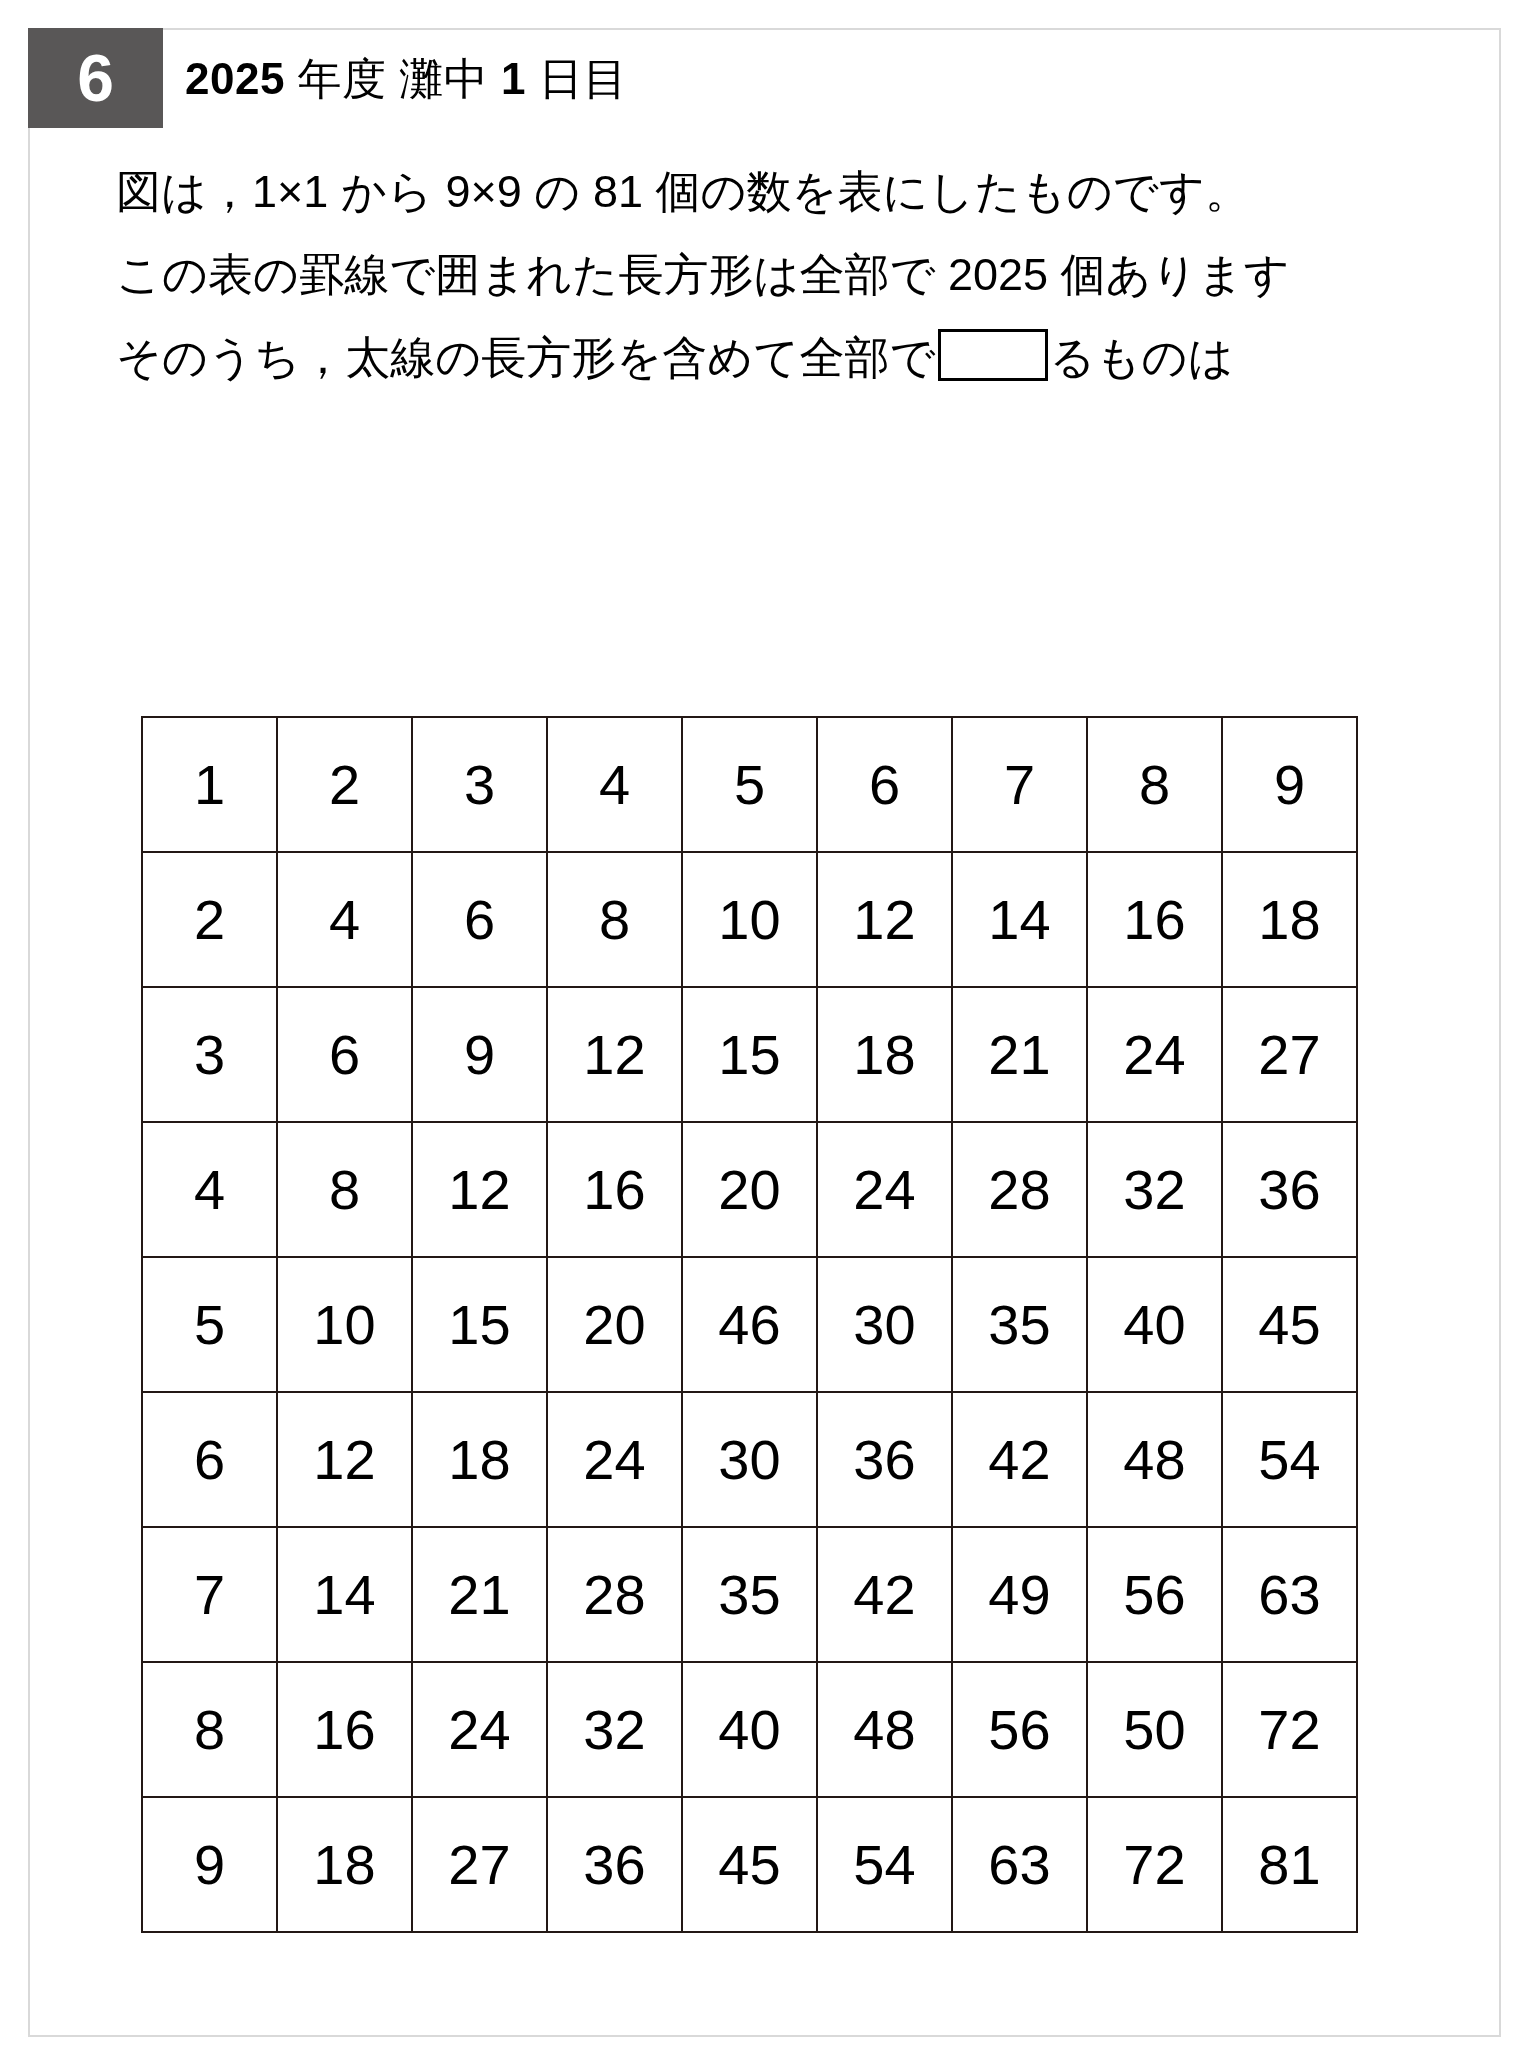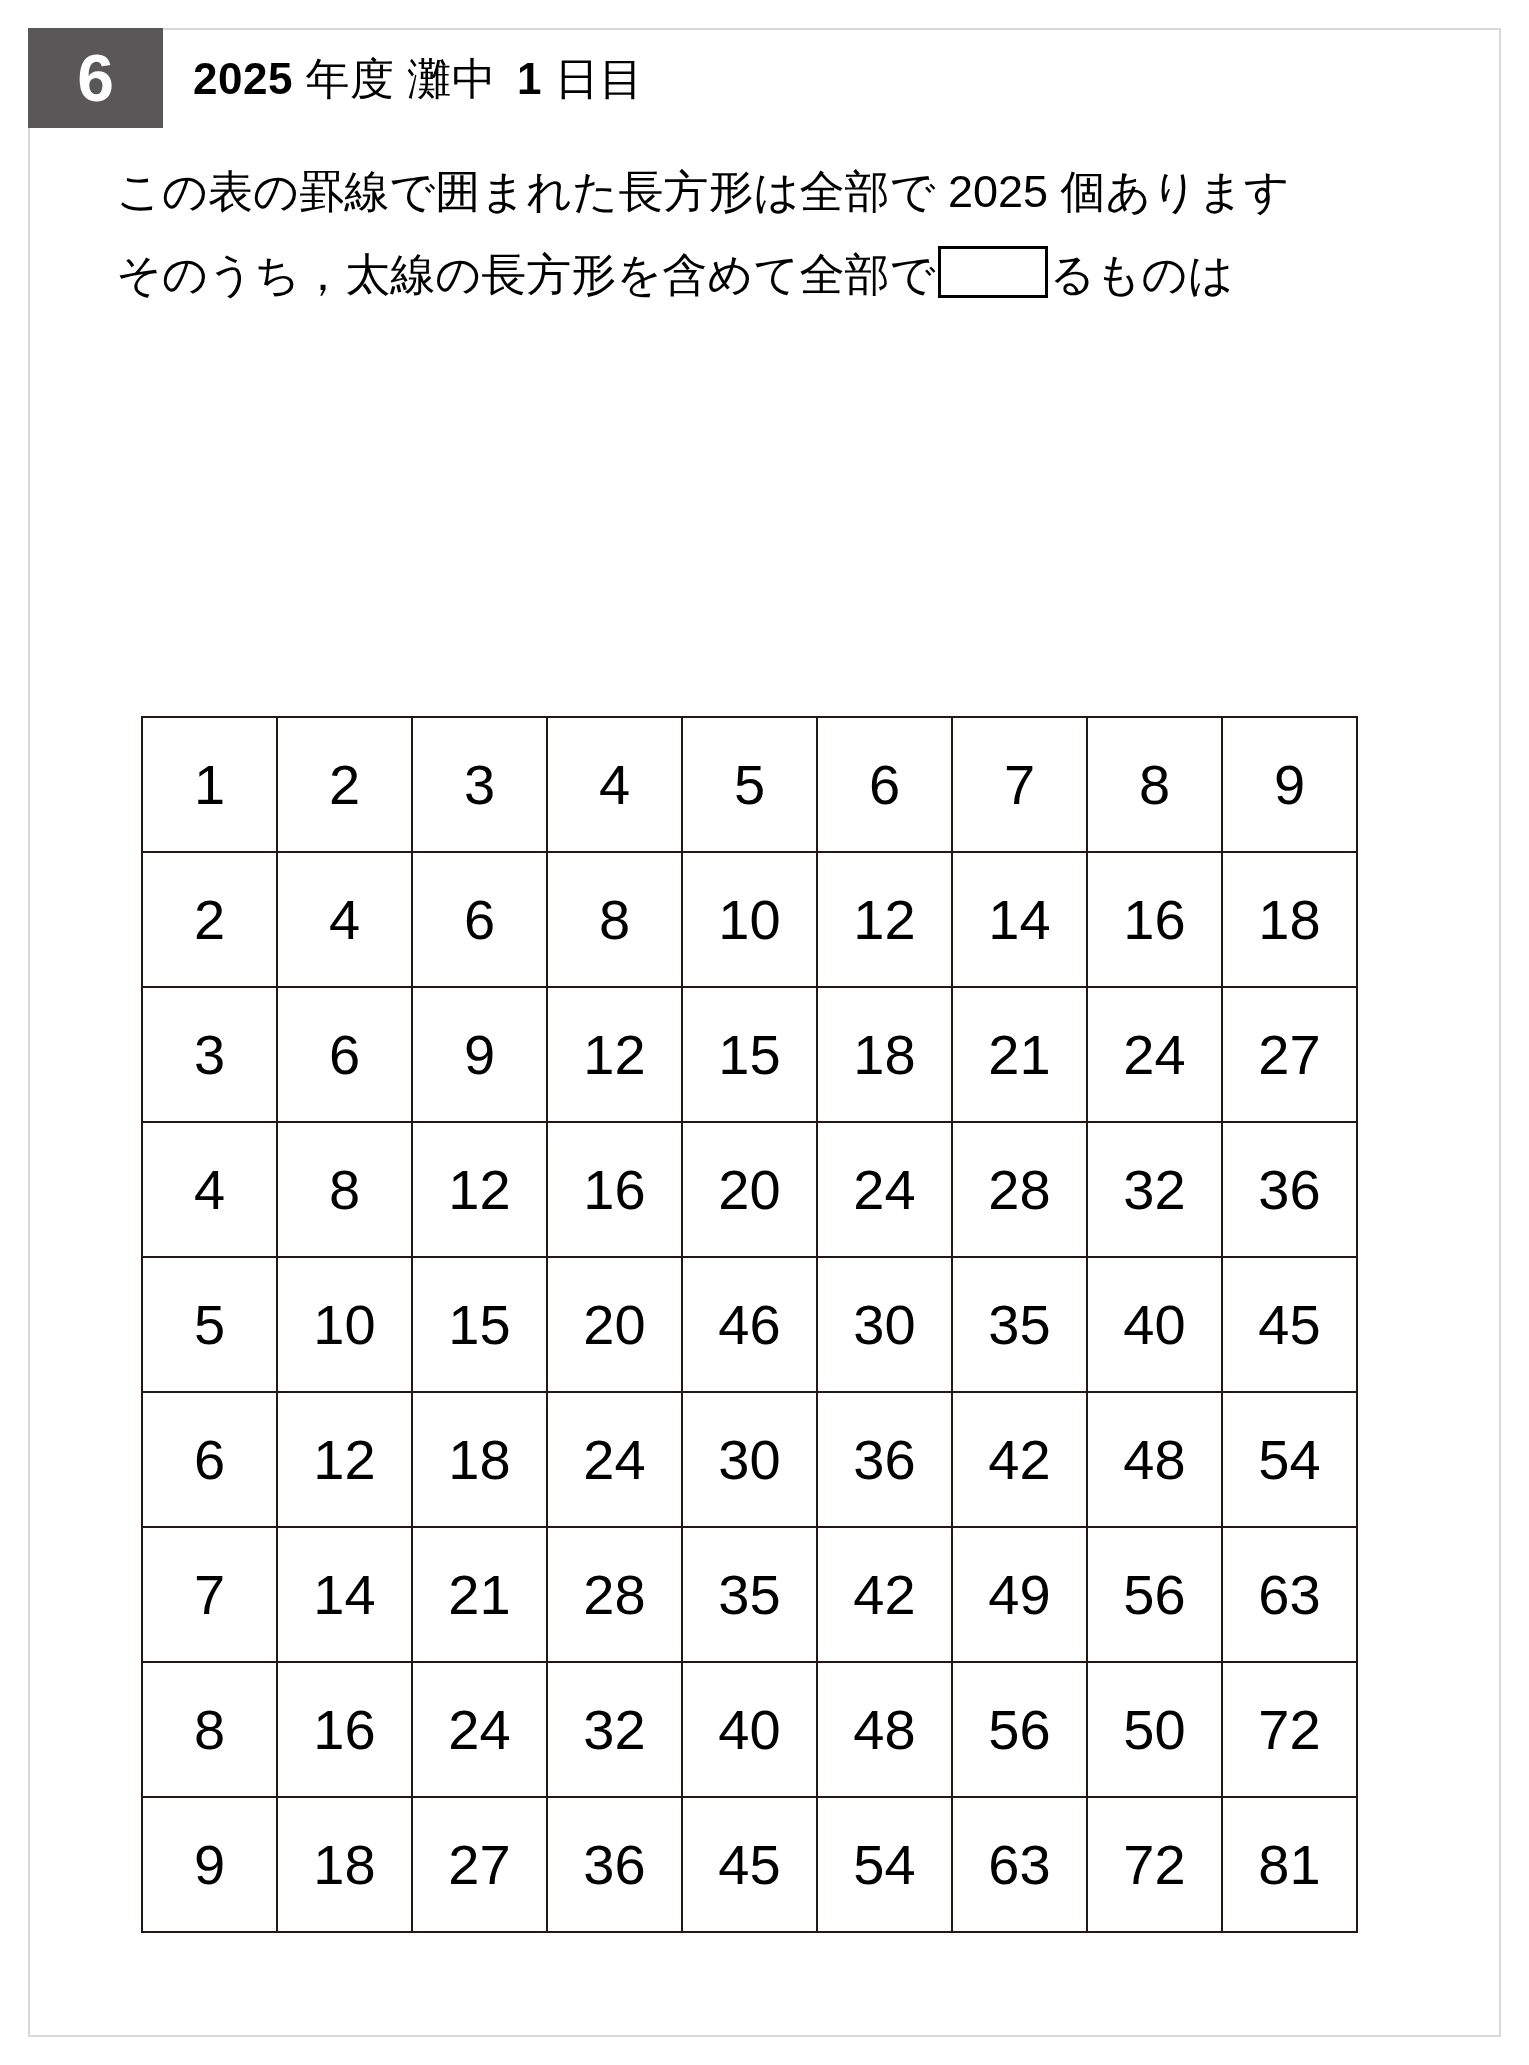--- a/index.html
+++ b/index.html
@@ -59,21 +59,21 @@
     padding-left: 22px;
     border-top: 2px solid #d9d9d9;
     box-sizing: border-box;
   }
   .header-title .ttl {
     font-size: 44px;
     color: #000000;
     letter-spacing: 0.5px;
     white-space: nowrap;
   }
-  .header-title .ttl b { font-weight: bold; margin-left: 8px; }
+  .header-title .ttl b { font-weight: bold; }
 
   
   .body-text {
     position: absolute;
     left: 116px;
     top: 150px;
     width: 1290px;
   }
   .tline {
     font-size: 45px;
@@ -129,20 +129,21 @@
   <div class="page-frame"></div>
 
   <div class="header">
     <div class="qnum-badge">6</div>
     <div class="header-title">
       <span class="ttl"><b>2025</b><span> 年度 </span><span>灘中</span><b> 1 </b><span>日目</span></span>
     </div>
   </div>
 
   <div class="body-text">
+    <div class="tline">図は，1×1 から 9×9 の 81 個の数を表にしたものです。</div>
     <div class="tline">この表の罫線で囲まれた長方形は全部で 2025 個あります</div>
     <div class="tline"><span>そのうち，太線の長方形を含めて全部で</span><span class="answer-box"></span><span>るものは</span></div>
   </div>
 
   <div class="mtable-wrap">
     <table class="mtable">
       <tbody id="mtable-body">
           <tr>
             <td>1</td>
             <td>2</td>

